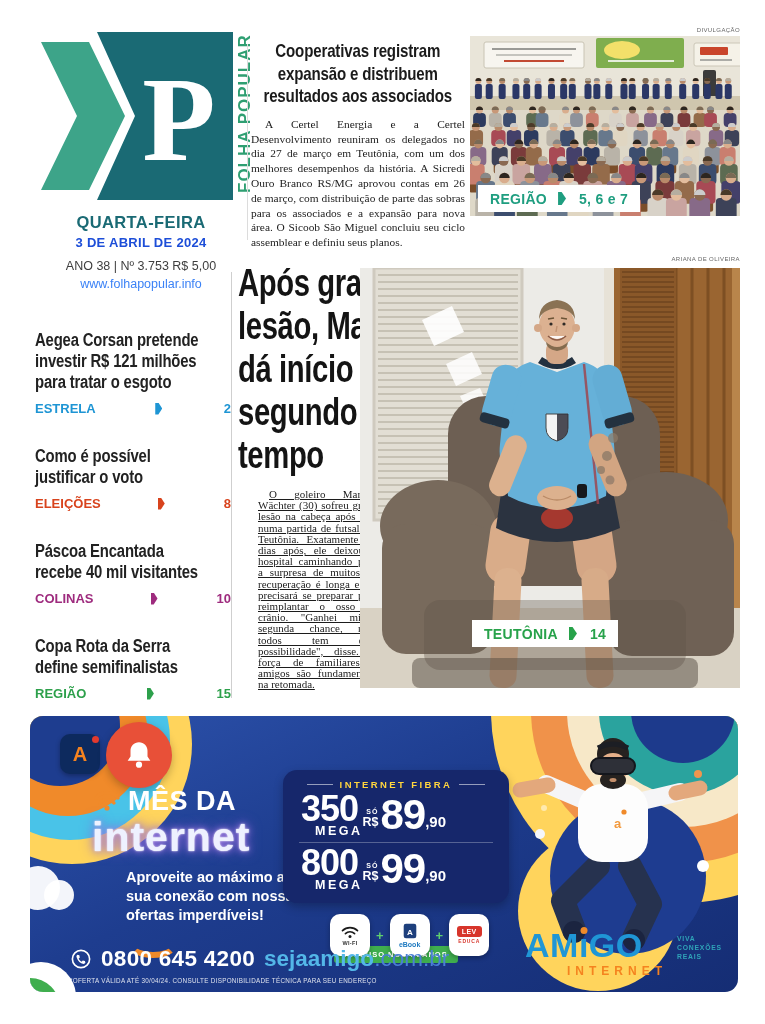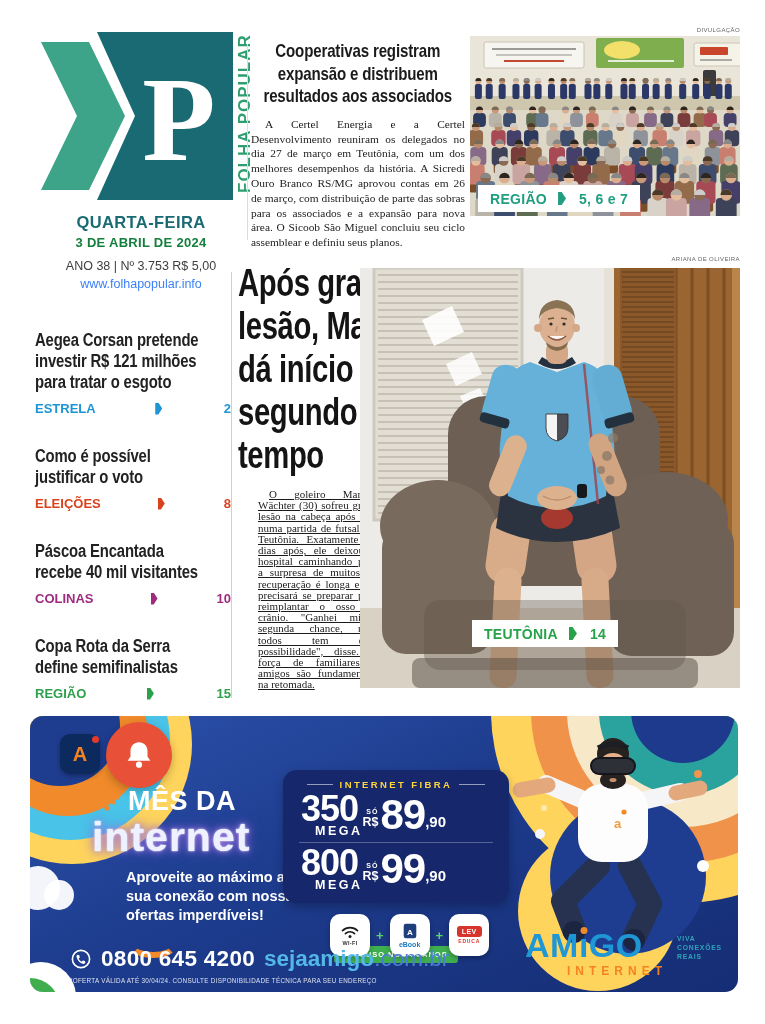--- a/index.html
+++ b/index.html
@@ -146,21 +146,21 @@
   <div class="abs masthead">
     <div class="logo-wrap">
       <svg width="200" height="176" viewBox="0 0 200 176">
         <polygon points="0,14 48,14 84,88 48,162 0,162 36,88" fill="#3da489"></polygon>
         <polygon points="56,4 192,4 192,172 56,172 94,88" fill="#1a6a74"></polygon>
         <text x="138" y="132" text-anchor="middle" font-family="Liberation Serif, serif" font-weight="bold" font-size="120" fill="#ffffff">P</text>
       </svg>
       <div class="logo-vert" style="color: rgb(47, 159, 114);">FOLHA POPULAR</div>
     </div>
     <div class="weekday" style="color: rgb(26, 106, 116);">QUARTA-FEIRA</div>
-    <div class="mdate" style="color: #15803d;">3 DE ABRIL DE 2024</div>
+    <div class="mdate" style="color: #1d4ed8;">3 DE ABRIL DE 2024</div>
     <div class="edition">ANO 38 | Nº 3.753 R$ 5,00</div>
     <div class="website">www.folhapopular.info</div>
   </div>
 
   <div class="abs vline-top"></div>
   <div class="abs vline-main"></div>
 
   <div class="abs topstory">
     <div class="h-top">Cooperativas registram
 expansão e distribuem

